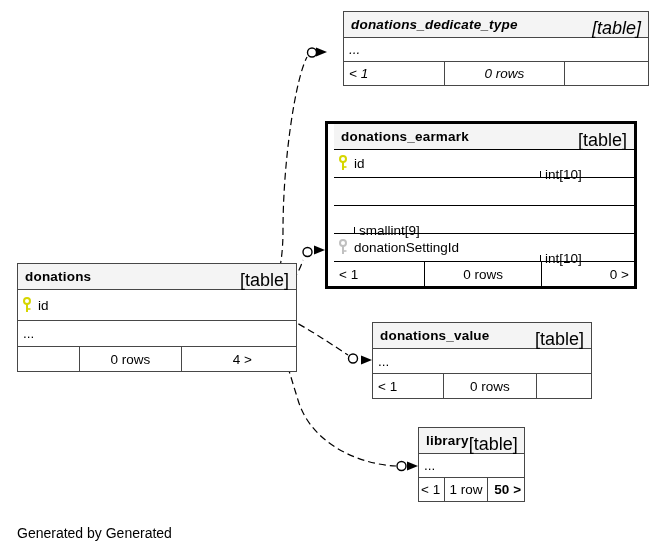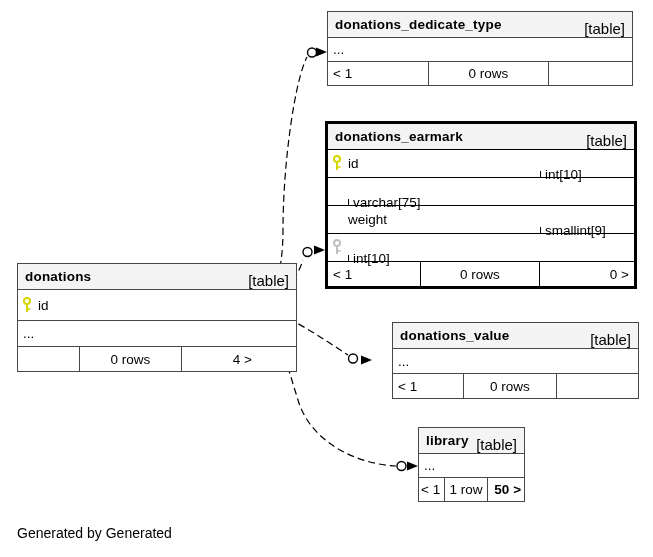--- a/index.html
+++ b/index.html
@@ -21,21 +21,21 @@
   .tbl.emph .hdr{border-bottom-color:var(--emph,#000);}
   .tbl.emph .row{border-bottom-color:var(--emph,#000);}
   .tbl.emph .fcell + .fcell{border-left-color:var(--emph,#000);}
 
   .hdr{
     background:var(--hdr-bg,#f4f4f4);height:26px;display:flex;align-items:center;
     justify-content:space-between;padding:0 7px;border-bottom:1px solid var(--border,#444);
     box-sizing:border-box;
   }
   .tname{font-weight:bold;letter-spacing:.2px;}
-  .ttag{font-size:15px;margin-top:8px;}
+  .ttag{font-size:18px;margin-top:8px;}
 
   .row{
     display:flex;align-items:center;border-bottom:1px solid var(--border,#444);
     box-sizing:border-box;
   }
   .row:last-of-type{border-bottom:1px solid var(--border,#444);}
   .row .keyslot{width:20px;display:flex;justify-content:center;flex:0 0 20px;}
   .row .noicon{padding-left:5px;}
   .rowname{flex:1;white-space:nowrap;overflow:hidden;}
   .rowtype{
@@ -80,68 +80,67 @@
     <circle class="edge-dot" cx="353" cy="358.5" r="4.5"></circle>
     <polygon class="edge-arrow" points="372,360 361,355.5 361,364.5"></polygon>
   </g>
   <g>
     <path class="edge-line" d="M 258 309 C 276 321 286 362 298 400 C 310 441 355 464 396 466"></path>
     <circle class="edge-dot" cx="401.5" cy="466" r="4.5"></circle>
     <polygon class="edge-arrow" points="418,466 407,461.5 407,470.5"></polygon>
   </g>
 </svg>
 
-<div class="tbl" style="left:327px;top:11px;width:306px;">
+<div class="tbl" style="left:343px;top:11px;width:306px;font-style:italic;">
   <div class="hdr">
     <span class="tname">donations_dedicate_type</span>
     <span class="ttag">[table]</span>
   </div>
   <div class="row" style="height:24px;">
     <span class="rowname noicon">...</span>
   </div>
   <div class="foot" style="height:23px;">
     <span class="fcell" style="width:100px;">&lt; 1</span>
     <span class="fcell c" style="width:120px;">0 rows</span>
     <span class="fcell r" style="width:84px;"></span>
   </div>
 </div>
 
-<div class="tbl emph" style="left:325px;top:121px;width:312px;">
+<div class="tbl emph" style="left:325px;top:121px;width:312px;padding-left:6px;">
   <div class="hdr">
     <span class="tname">donations_earmark</span>
     <span class="ttag">[table]</span>
   </div>
   <div class="row" style="height:28px;">
     <span class="keyslot">
       <svg class="key pk" width="12" height="17" viewBox="0 0 12 17">
           <circle cx="5" cy="4" r="3" fill="none" stroke="currentColor" stroke-width="2"></circle>
           <line x1="5" y1="7" x2="5" y2="15" stroke="currentColor" stroke-width="2"></line>
           <line x1="5" y1="12" x2="8.5" y2="12" stroke="currentColor" stroke-width="1.6"></line>
         </svg>
     </span>
     <span class="rowname">id</span>
     <span class="rowtype">int[10]</span>
   </div>
   <div class="row" style="height:28px;">
     <span class="keyslot"></span>
-    <span class="rowtype">varchar[75]</span>
   </div>
   <div class="row" style="height:28px;">
     <span class="keyslot"></span>
-    <span class="rowname">weight</span>
     <span class="rowtype">smallint[9]</span>
   </div>
   <div class="row" style="height:28px;">
     <span class="keyslot">
       <svg class="key fk" width="12" height="17" viewBox="0 0 12 17">
           <circle cx="5" cy="4" r="3" fill="none" stroke="currentColor" stroke-width="2"></circle>
           <line x1="5" y1="7" x2="5" y2="15" stroke="currentColor" stroke-width="2"></line>
           <line x1="5" y1="12" x2="8.5" y2="12" stroke="currentColor" stroke-width="1.6"></line>
         </svg>
     </span>
+    <span class="rowname">donationSettingId</span>
     <span class="rowtype">int[10]</span>
   </div>
   <div class="foot" style="height:24px;">
     <span class="fcell" style="width:92px;">&lt; 1</span>
     <span class="fcell c" style="width:119px;">0 rows</span>
     <span class="fcell r" style="width:95px;">0 &gt;</span>
   </div>
 </div>
 
 <div class="tbl" style="left:17px;top:263px;width:280px;">
@@ -162,21 +161,21 @@
   <div class="row" style="height:26px;">
     <span class="rowname noicon">...</span>
   </div>
   <div class="foot" style="height:24px;">
     <span class="fcell" style="width:61px;"></span>
     <span class="fcell c" style="width:102px;">0 rows</span>
     <span class="fcell r" style="width:76px;">4 &gt;</span>
   </div>
 </div>
 
-<div class="tbl" style="left:392px;top:322px;width:247px;">
+<div class="tbl" style="left:372px;top:322px;width:220px;">
   <div class="hdr">
     <span class="tname">donations_value</span>
     <span class="ttag">[table]</span>
   </div>
   <div class="row" style="height:25px;">
     <span class="rowname noicon">...</span>
   </div>
   <div class="foot" style="height:24px;">
     <span class="fcell" style="width:70px;">&lt; 1</span>
     <span class="fcell c" style="width:93px;">0 rows</span>

